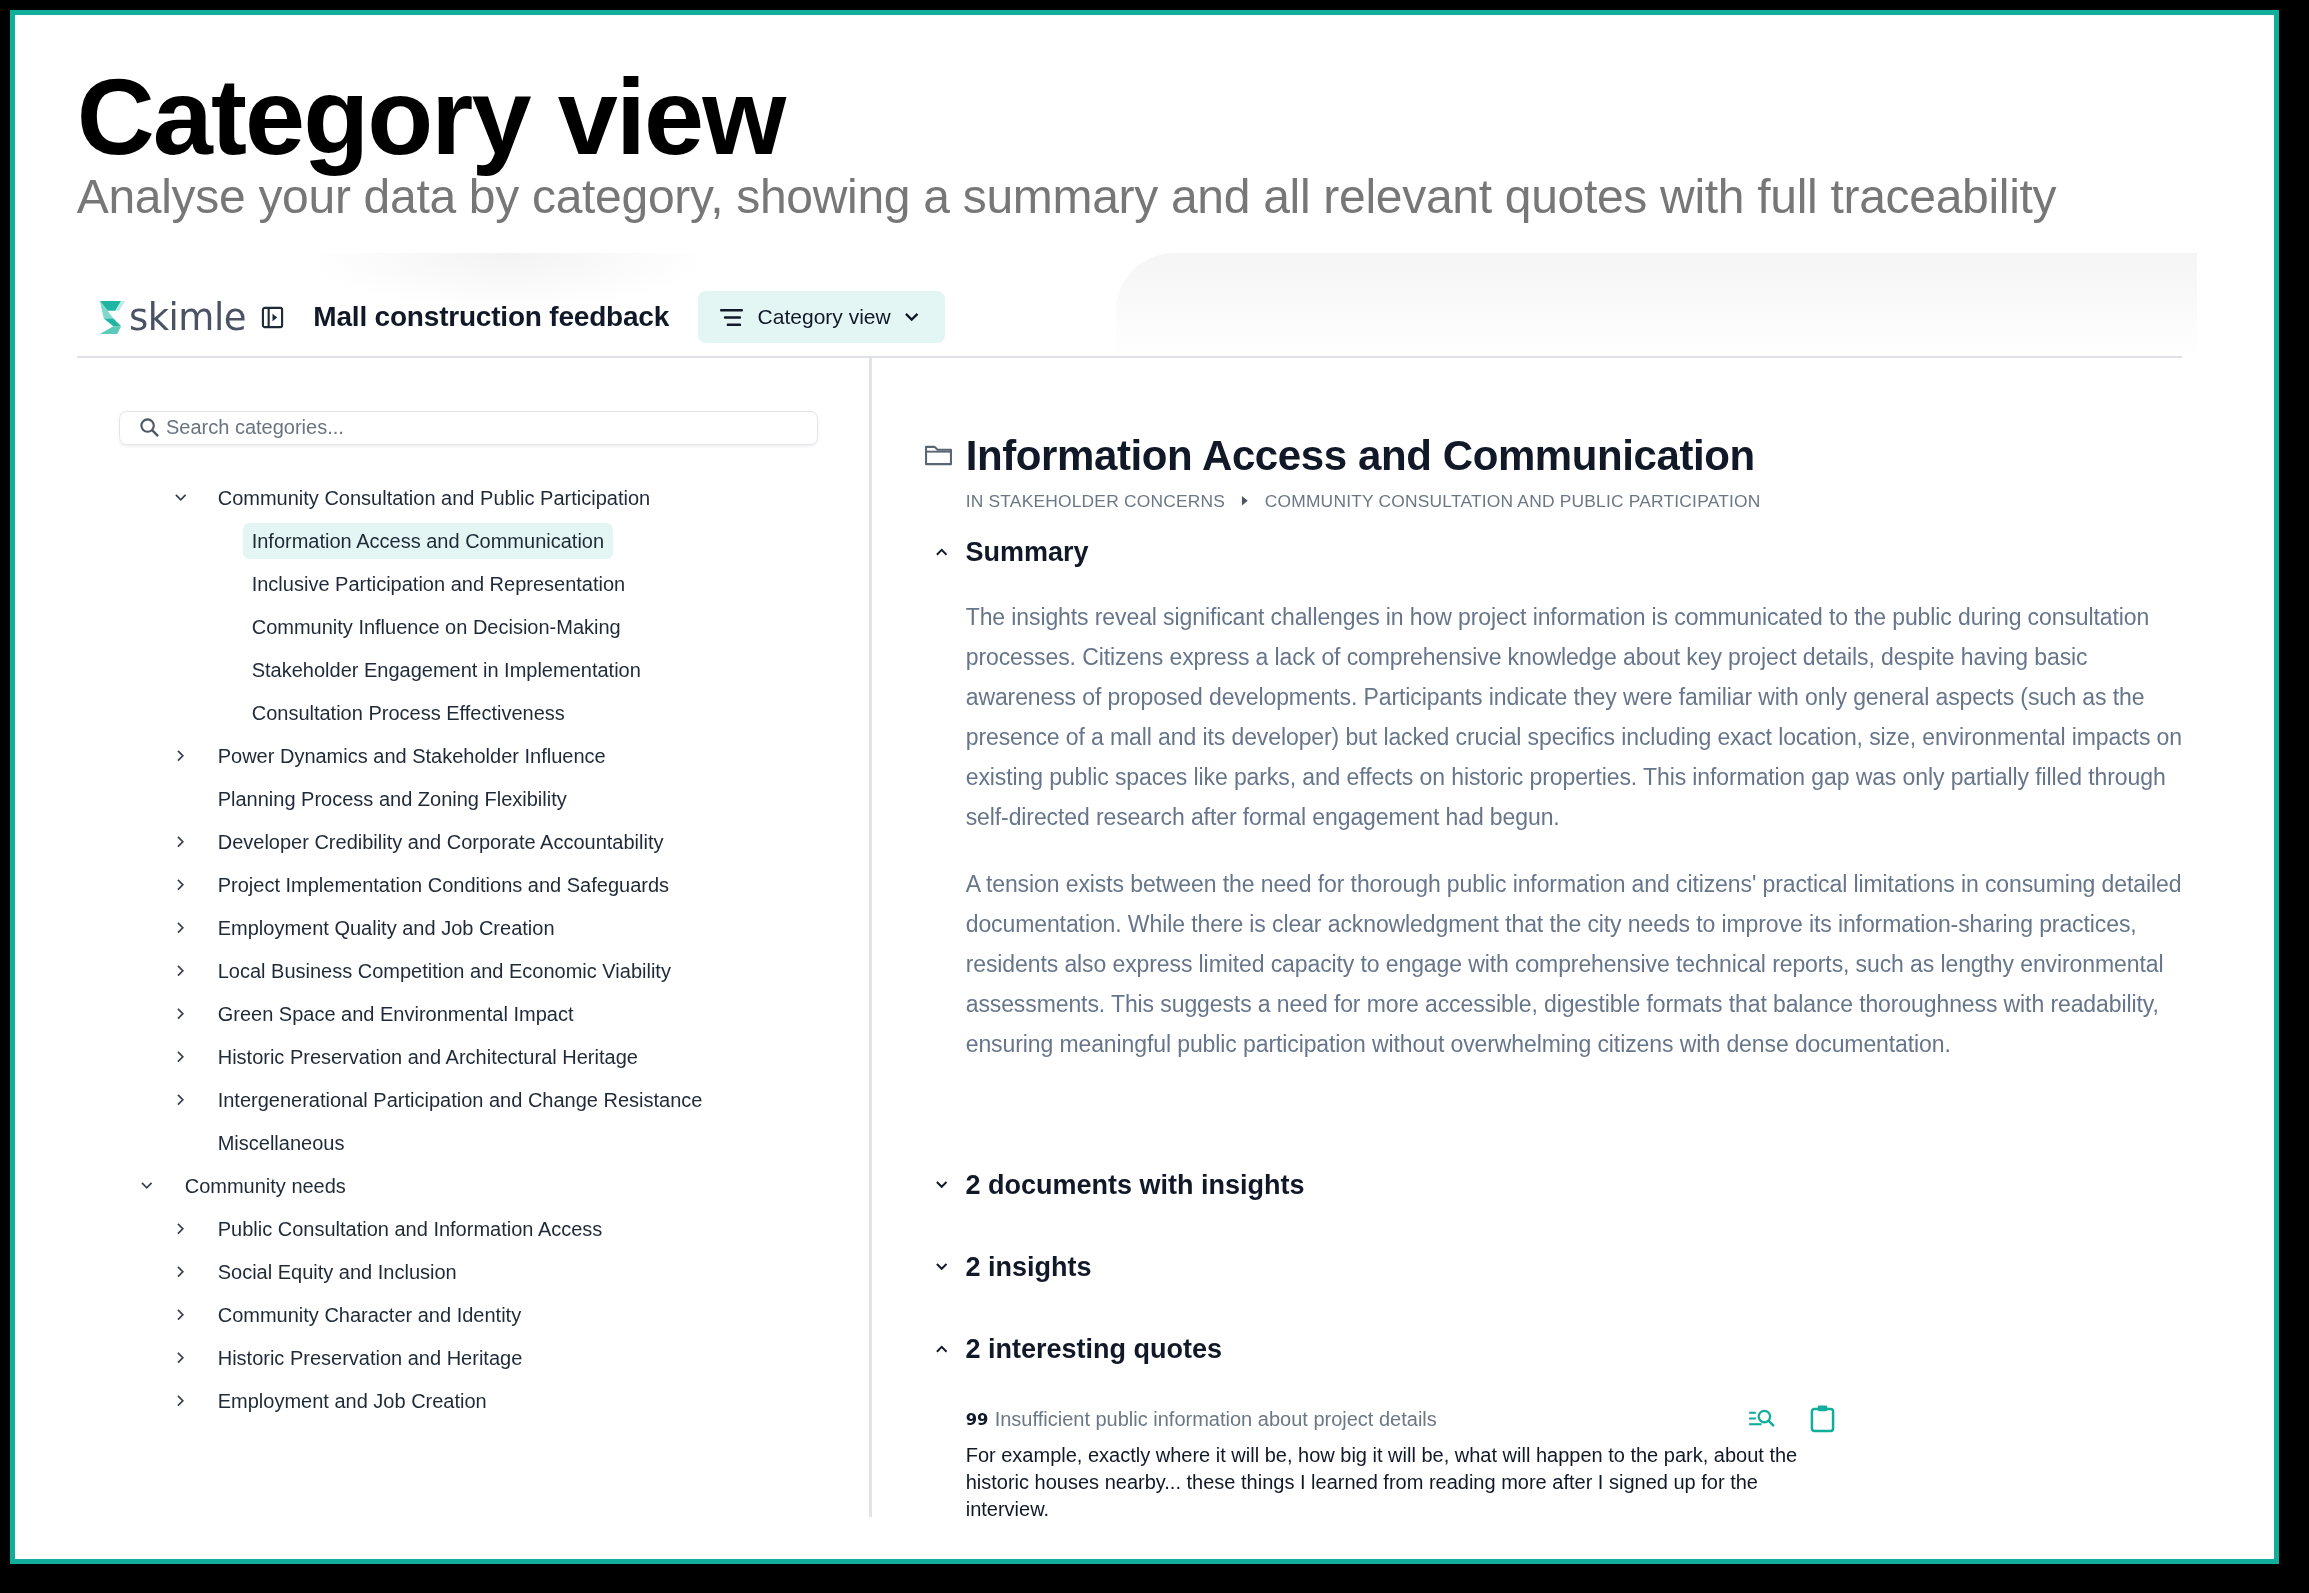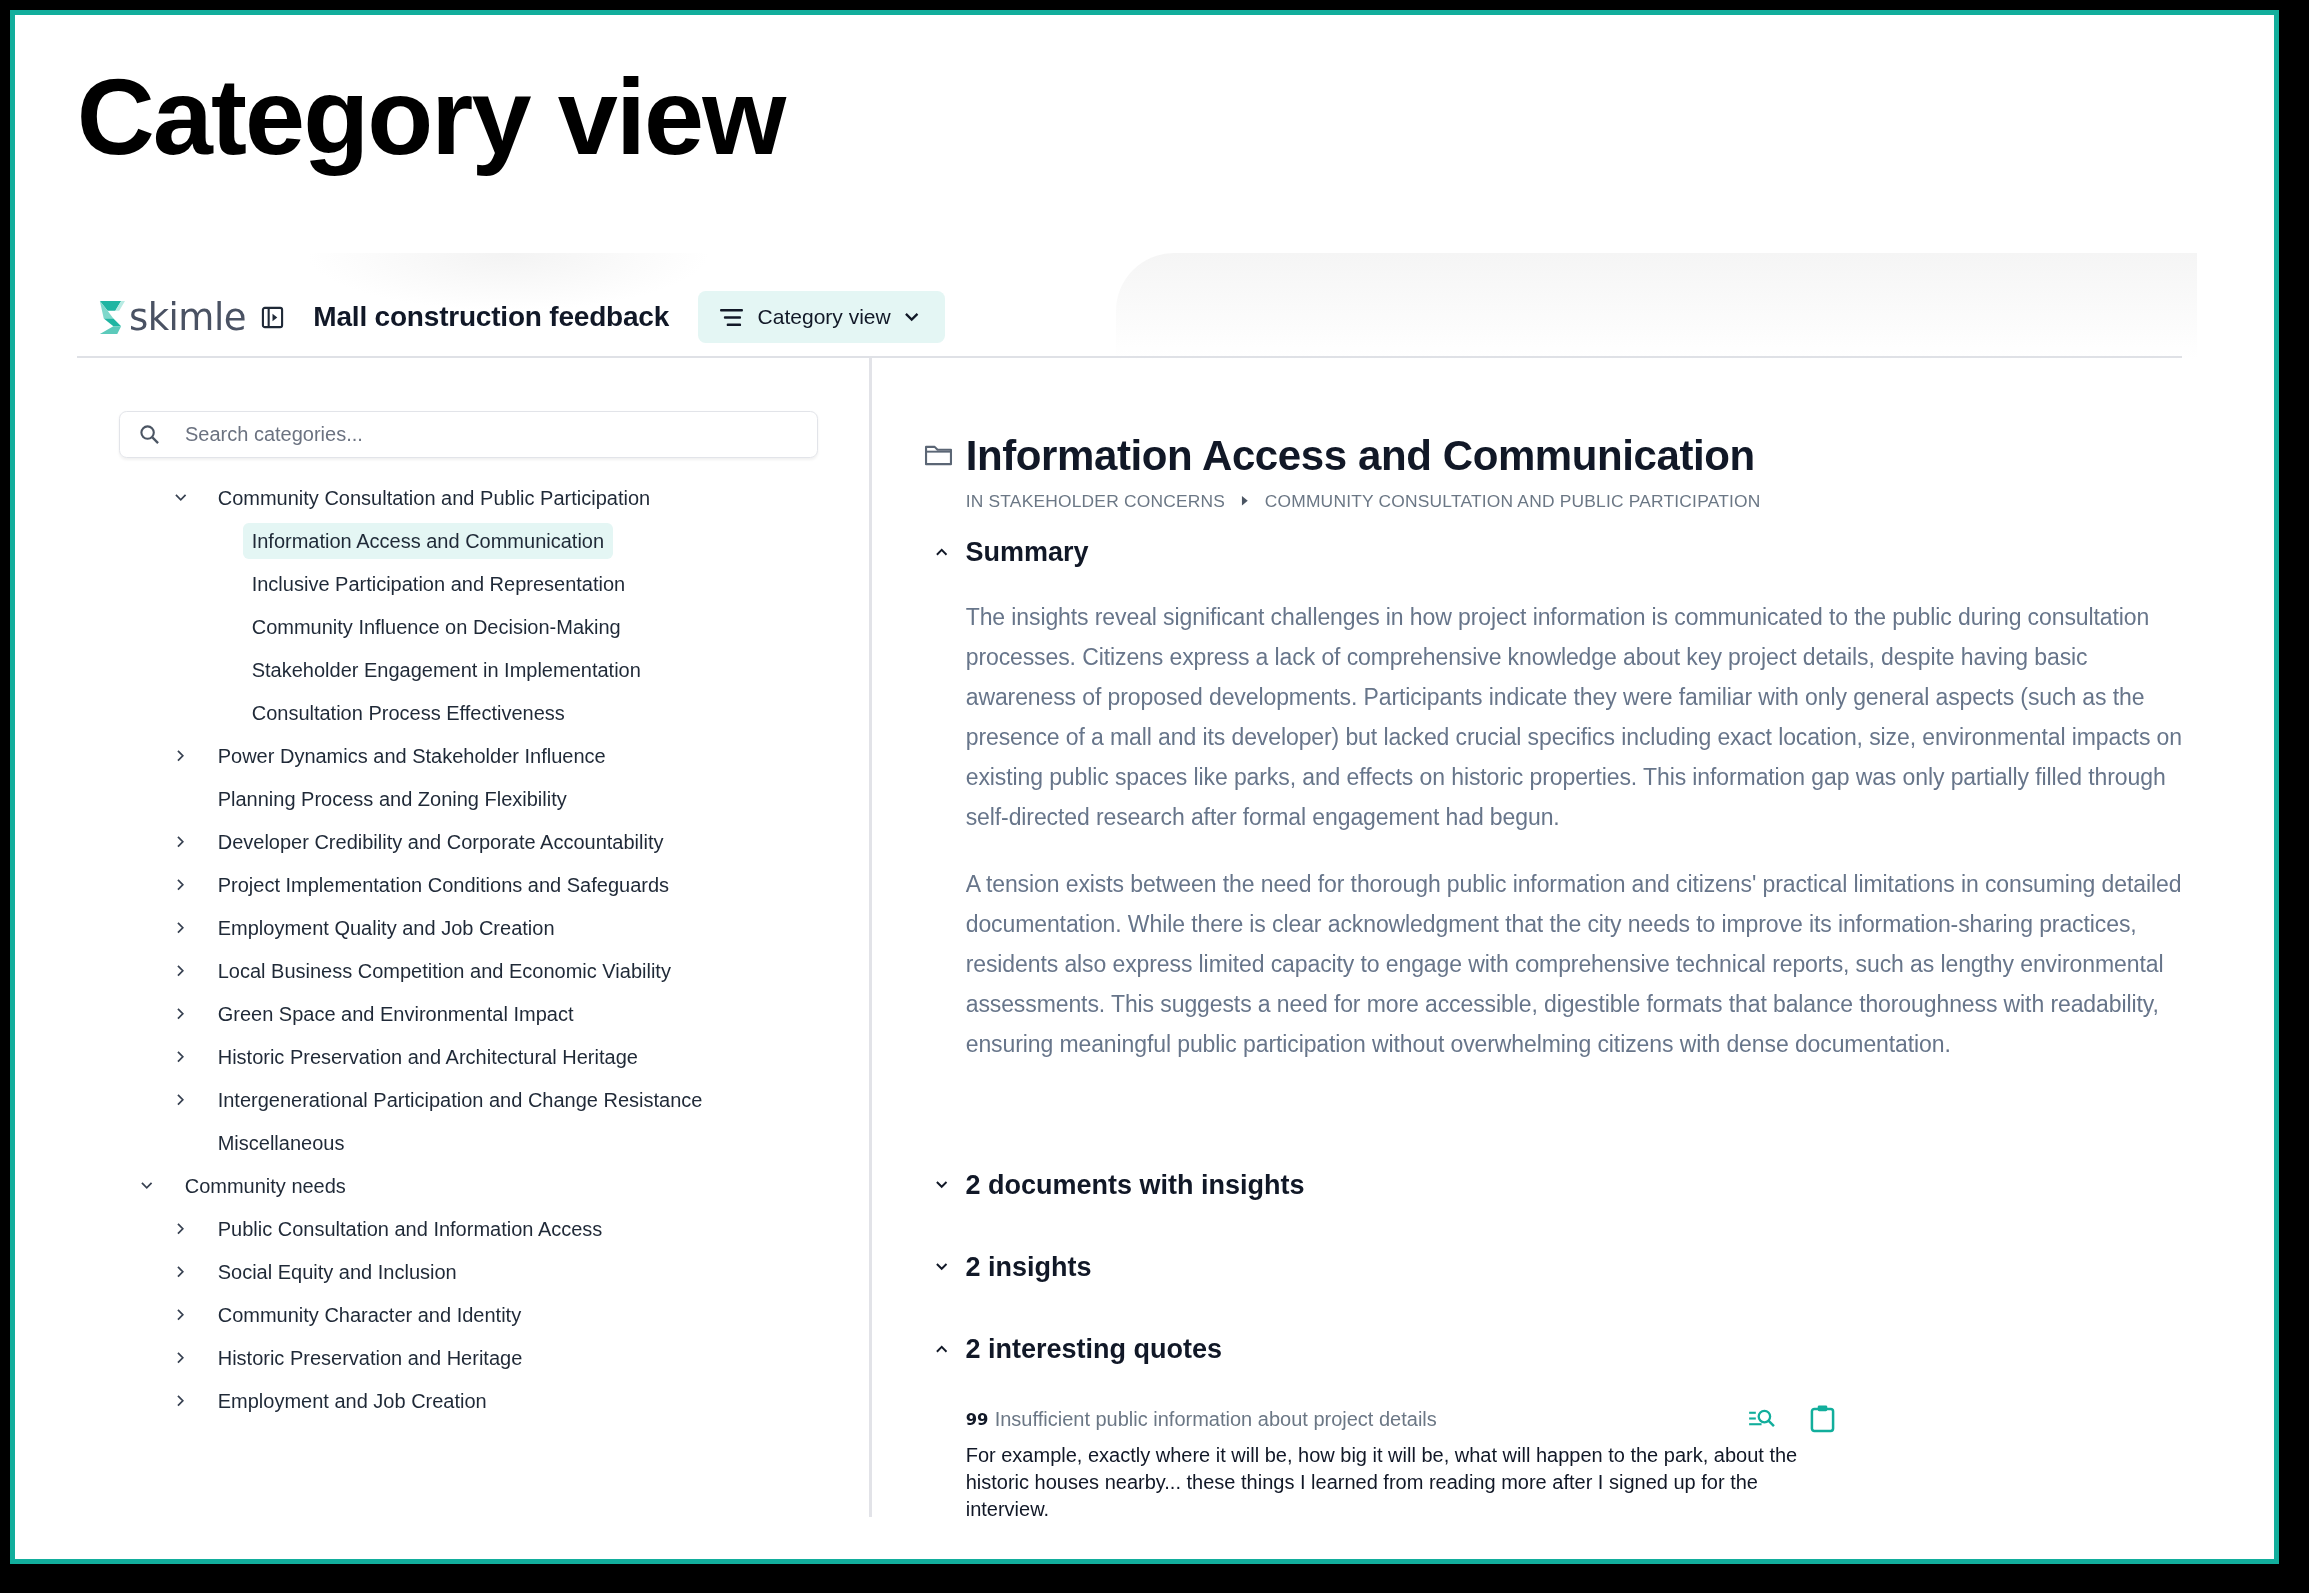--- a/index.html
+++ b/index.html
@@ -46,23 +46,23 @@
     background: #e4f6f4; border-radius: 7.7px; display: flex; align-items: center; gap: 13.5px;
     font-size: 21px; color: #111827; cursor: pointer;
   }
   .view-button svg { display: block; }
 
   .hline { position: absolute; left: 62px; top: 341px; width: 2105px; height: 1.9px; background: #dfe1e6; }
   .vline { position: absolute; left: 854px; top: 343px; width: 2.9px; height: 1159px; background: #e2e3e8; }
 
   
   .search {
-    position: absolute; left: 104px; top: 396px; width: 699px; height: 47px;
+    position: absolute; left: 104px; top: 396px; width: 699px; height: 34px;
     border: 1.9px solid #e2e4e9; border-radius: 7.7px; box-shadow: 0 1.9px 2.9px rgba(0,0,0,0.06);
-    display: flex; align-items: center; padding-left: 19.3px; gap: 25px;
+    display: flex; align-items: center; padding-left: 19.3px; gap: 6px;
   }
   .search input {
     border: none; outline: none; font-size: 20px; color: #374151; width: 579px;
     font-family: "Liberation Sans", sans-serif; background: transparent;
   }
   .search input::placeholder { color: #6b7280; }
 
   .tree { position: absolute; left: 104px; top: 462px; width: 743px; }
   .tree-row {
     position: relative; height: 43px; display: flex; align-items: center;
@@ -104,20 +104,21 @@
   .quote-title { font-size: 20px; color: #6b7785; }
   .quote-actions { position: absolute; right: 0; top: 0; display: flex; gap: 33px; align-items: center; }
   .quote-actions span { display: inline-flex; cursor: pointer; }
   .quote-text { margin-top: 7.7px; width: 869px; font-size: 20px; line-height: 26.6px; color: #111827; }
 </style>
 </head>
 <body>
 
 <div class="frame">
   <h1 class="hero-title">Category view</h1>
+  <div class="hero-subtitle">Analyse your data by category, showing a summary and all relevant quotes with full traceability</div>
 
   <div class="app-shadow left"></div>
   <div class="app-shadow"></div>
 
   <div class="appbar">
     <div class="logo">
       <svg class="logo-mark" viewBox="0 0 30 38">
         <polygon points="4,2 26,2 20,12 12,12" fill="#1fb5a2"></polygon>
         <polygon points="4,2 12,12 18,20 8,20" fill="#7fd8cb"></polygon>
         <polygon points="8,20 18,20 26,28 18,28" fill="#1fb5a2"></polygon>

